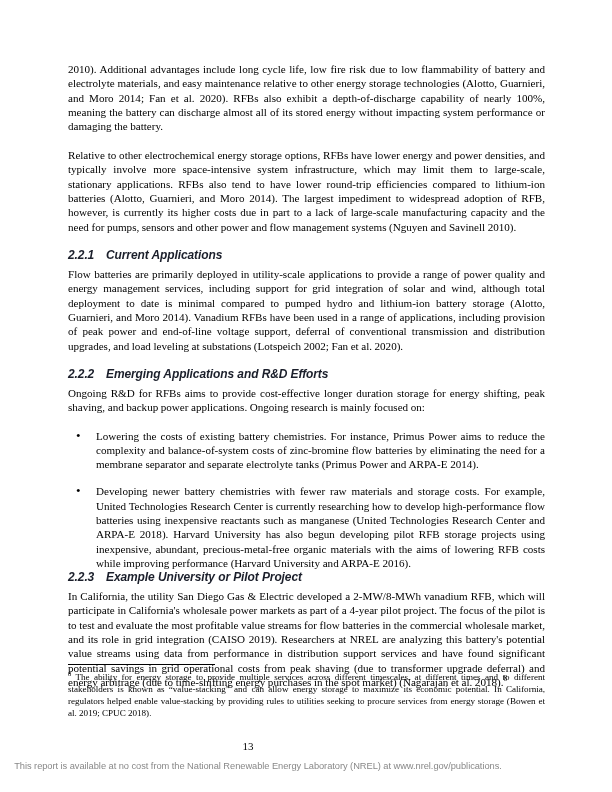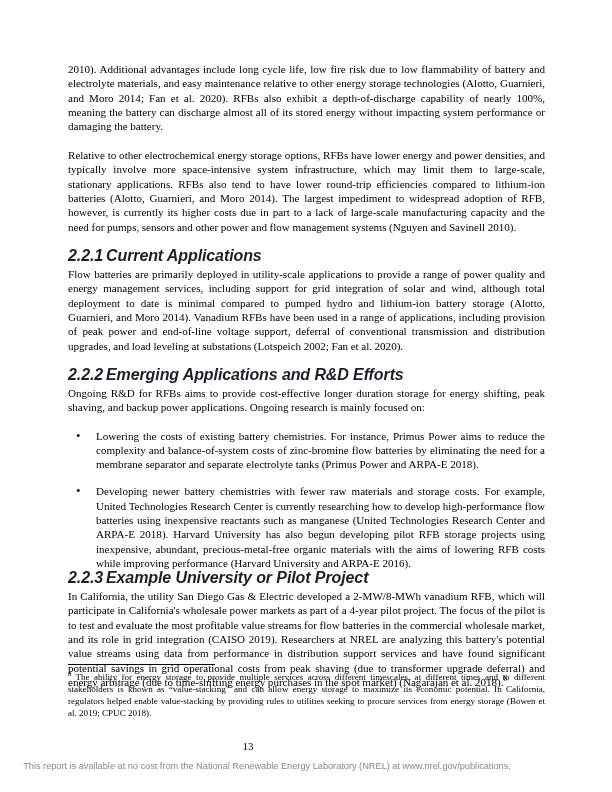--- a/index.html
+++ b/index.html
@@ -37,21 +37,21 @@
     letter-spacing: -0.02px;
     word-spacing: -0.15px;
   }
   p.body.tight {
     margin-bottom: 11px;
   }
   h3.sec {
     font-family: "Liberation Sans", "DejaVu Sans", sans-serif;
     font-style: italic;
     font-weight: bold;
-    font-size: 16px;
+    font-size: 12px;
     line-height: 15px;
     color: #1b1f2b;
     margin: 0 0 3.5px 0;
     letter-spacing: -0.1px;
   }
   h3.sec .num {
     display: inline-block;
     min-width: 38px;
   }
   .sec-gap-before {
@@ -126,21 +126,20 @@
     position: absolute;
     left: 0;
     top: 760px;
     width: 516px;
     text-align: center;
     font-family: "Liberation Sans", "DejaVu Sans", sans-serif;
     font-size: 9.3px;
     line-height: 12px;
     color: #888888;
     letter-spacing: -0.05px;
-    padding-left: 9px;
   }
 </style>
 </head>
 <body>
 
 <div class="page">
 
   <div class="content">
 
     <p class="body">2010). Additional advantages include long cycle life, low fire risk due to low flammability of battery and electrolyte materials, and easy maintenance relative to other energy storage technologies (Alotto, Guarnieri, and Moro 2014; Fan et al. 2020). RFBs also exhibit a depth-of-discharge capability of nearly 100%, meaning the battery can discharge almost all of its stored energy without impacting system performance or damaging the battery.</p>
@@ -154,21 +153,21 @@
     <p class="body">Flow batteries are primarily deployed in utility-scale applications to provide a range of power quality and energy management services, including support for grid integration of solar and wind, although total deployment to date is minimal compared to pumped hydro and lithium-ion battery storage (Alotto, Guarnieri, and Moro 2014). Vanadium RFBs have been used in a range of applications, including provision of peak power and end-of-line voltage support, deferral of conventional transmission and distribution upgrades, and load leveling at substations (Lotspeich 2002; Fan et al. 2020).</p>
 
     <h3 class="sec">
       <span class="num">2.2.2</span><span>Emerging Applications and R&amp;D Efforts</span>
     </h3>
 
     <p class="body">Ongoing R&amp;D for RFBs aims to provide cost-effective longer duration storage for energy shifting, peak shaving, and backup power applications. Ongoing research is mainly focused on:</p>
 
     <ul class="bullets">
       <li>
-        <span class="dot">•</span><span class="lead">Lowering the costs of existing battery chemistries.</span><span> For instance, Primus Power aims to reduce the complexity and balance-of-system costs of zinc-bromine flow batteries by eliminating the need for a membrane separator and separate electrolyte tanks (Primus Power and ARPA-E 2018).</span>
+        <span class="dot">•</span><span class="lead">Lowering the costs of existing battery chemistries.</span><span> For instance, Primus Power aims to reduce the complexity and balance-of-system costs of zinc-bromine flow batteries by eliminating the need for a membrane separator and separate electrolyte tanks (Primus Power and ARPA-E 2014).</span>
       </li>
       <li>
         <span class="dot">•</span><span class="lead">Developing newer battery chemistries with fewer raw materials and storage costs</span><span>. For example, United Technologies Research Center is currently researching how to develop high-performance flow batteries using inexpensive reactants such as manganese (United Technologies Research Center and ARPA-E 2018). Harvard University has also begun developing pilot RFB storage projects using inexpensive, abundant, precious-metal-free organic materials with the aims of lowering RFB costs while improving performance (Harvard University and ARPA-E 2016).</span>
       </li>
     </ul>
 
     <h3 class="sec sec-gap-before">
       <span class="num">2.2.3</span><span>Example University or Pilot Project</span>
     </h3>
 

